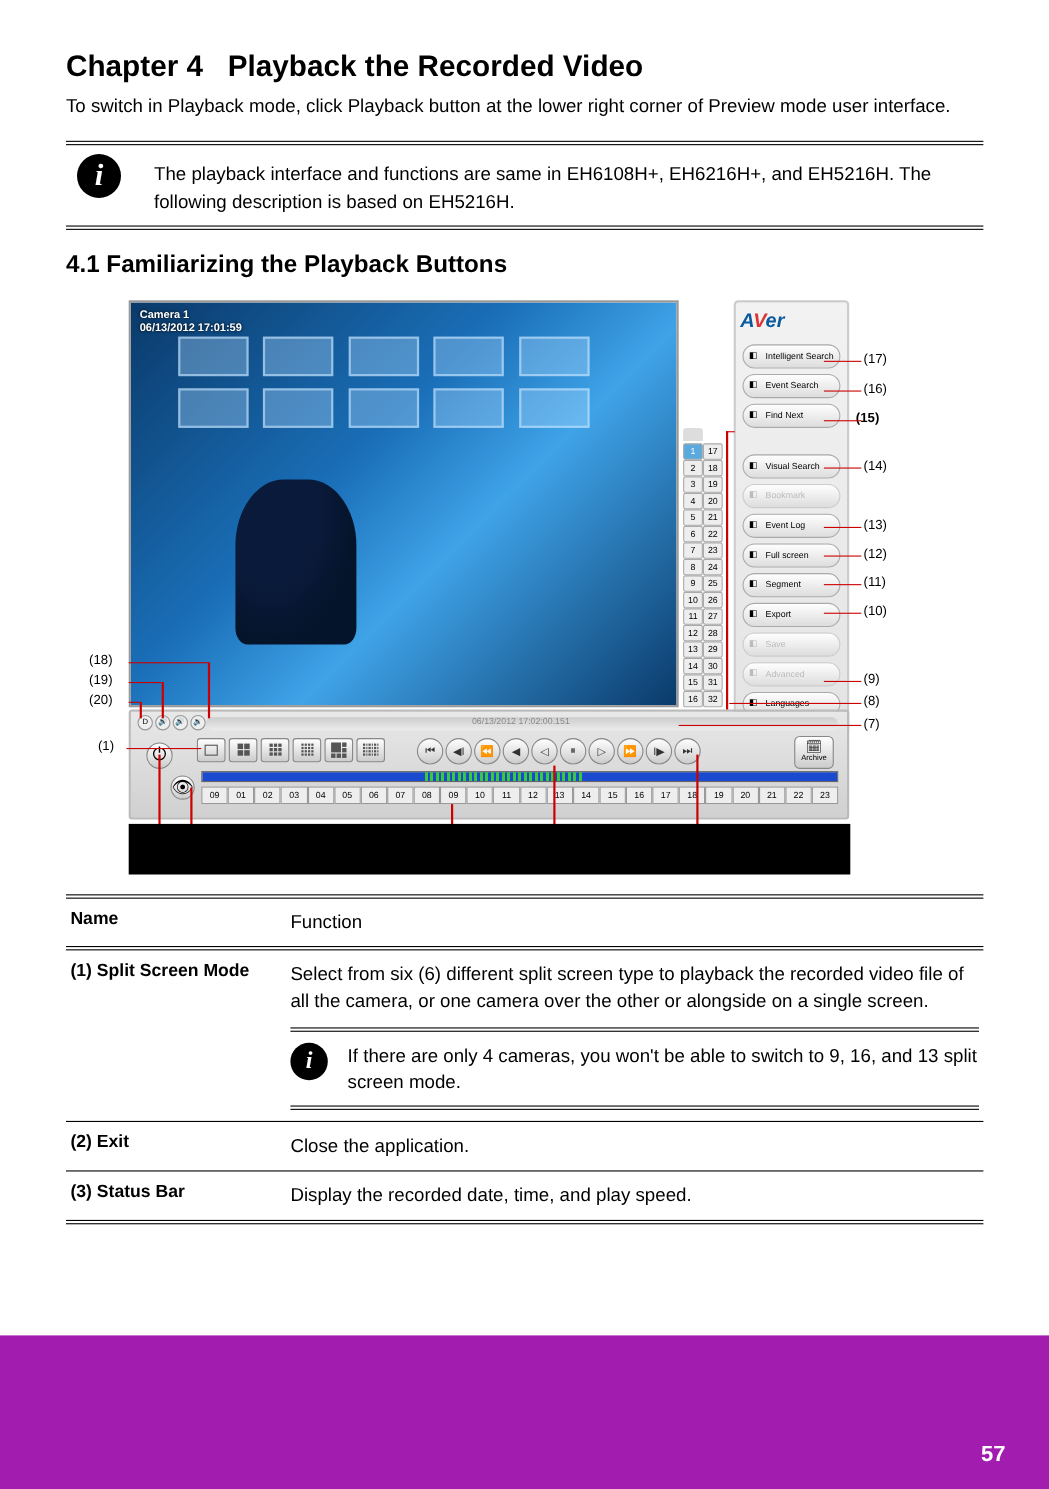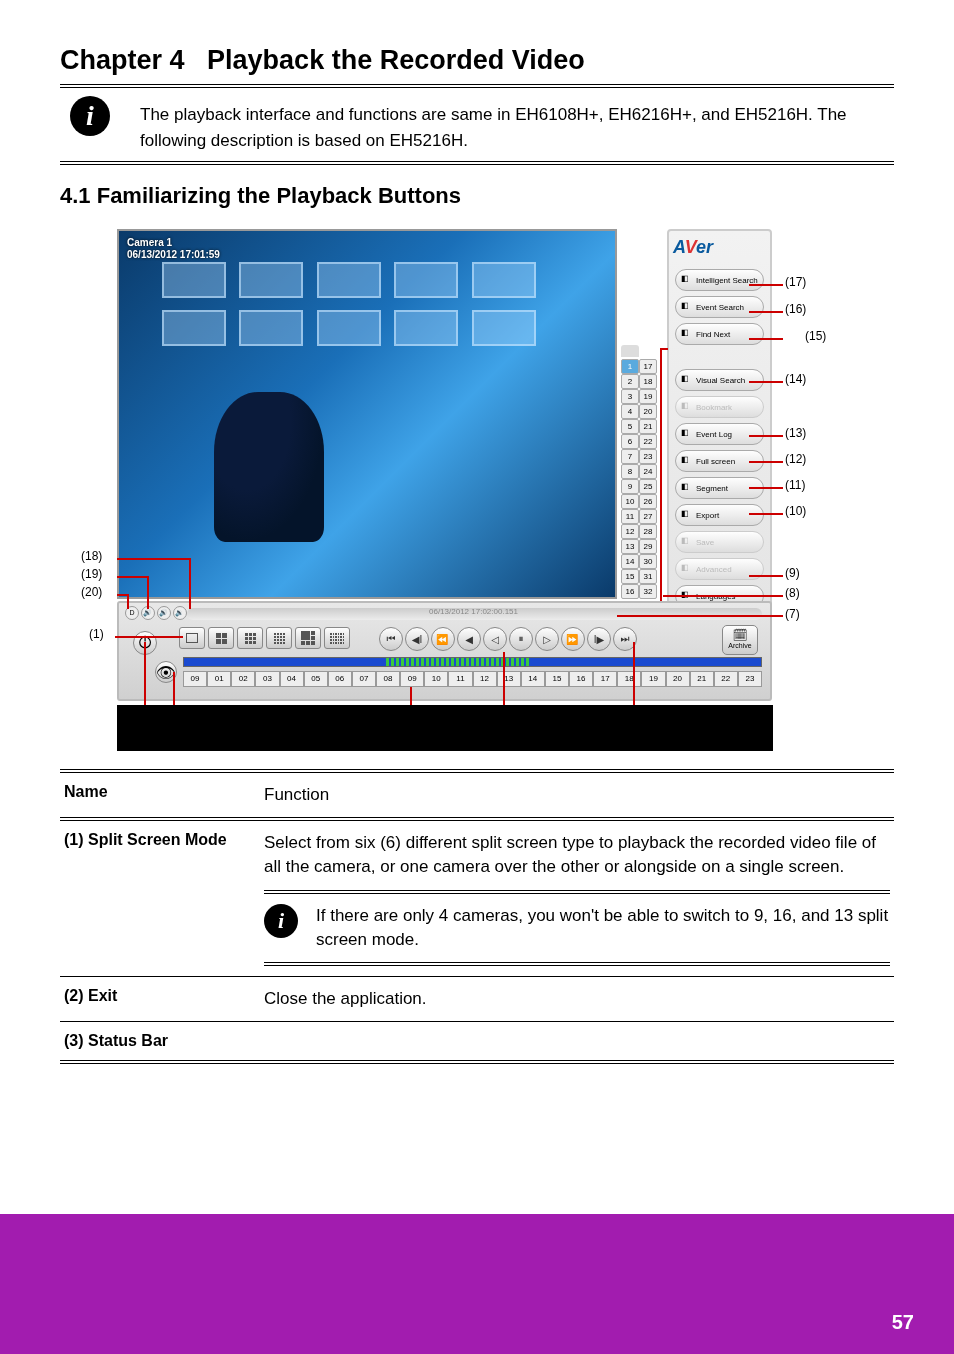--- a/index.html
+++ b/index.html
@@ -71,20 +71,21 @@
   .mon8 { top: 26%; left: 39%; width: 14%; height: 16%; }
   .mon9 { top: 26%; left: 56%; width: 14%; height: 16%; }
   .mon10 { top: 26%; left: 73%; width: 14%; height: 16%; }
   .person { position: absolute; bottom: 55px; left: 95px; width: 110px; height: 150px; background: radial-gradient(ellipse at 30% 20%, #0a1a3a 40%, #04142a 70%); border-radius: 40% 40% 10% 10%; }
 </style>
 </head>
 <body>
 
 <div class="page">
   <div class="section-title"><span>Chapter 4</span>&nbsp;&nbsp;&nbsp;<span>Playback the Recorded Video</span></div>
+  <div class="body-text">To switch in Playback mode, click Playback button at the lower right corner of Preview mode user interface.</div>
   <div class="note-block">
     <div class="note-icon">i</div>
     <div class="note-text">The playback interface and functions are same in EH6108H+, EH6216H+, and EH5216H. The following description is based on EH5216H.</div>
   </div>
   <div class="subsection-title">4.1    Familiarizing the Playback Buttons</div>
 
   <div class="figure-wrap">
 
     <div class="video-area">
       <div class="video-overlay-text">
@@ -392,21 +393,21 @@
     <div class="callout-line-v" style="left:293px; top:458px; height:40px;"></div>
     <div class="callout" style="left:376px; top:498px;">(5)</div>
     <div class="callout-line-v" style="left:386px; top:423px; height:75px;"></div>
     <div class="callout" style="left:506px; top:498px;">(6)</div>
     <div class="callout-line-v" style="left:516px; top:413px; height:85px;"></div>
 
     <div class="callout" style="left:668px; top:46px;">(17)</div>
     <div class="callout-line" style="left:632px; top:55px; width:34px;"></div>
     <div class="callout" style="left:668px; top:73px;">(16)</div>
     <div class="callout-line" style="left:632px; top:82px; width:34px;"></div>
-    <div class="callout" style="left:688px; top:100px;">(15)</div>
+    <div class="callout" style="left:661px; top:100px;font-weight:bold;">(15)</div>
     <div class="callout-line" style="left:632px; top:109px; width:34px;"></div>
     <div class="callout" style="left:668px; top:143px;">(14)</div>
     <div class="callout-line" style="left:632px; top:152px; width:34px;"></div>
     <div class="callout" style="left:668px; top:197px;">(13)</div>
     <div class="callout-line" style="left:632px; top:206px; width:34px;"></div>
     <div class="callout" style="left:668px; top:223px;">(12)</div>
     <div class="callout-line" style="left:632px; top:232px; width:34px;"></div>
     <div class="callout" style="left:668px; top:249px;">(11)</div>
     <div class="callout-line" style="left:632px; top:258px; width:34px;"></div>
     <div class="callout" style="left:668px; top:275px;">(10)</div>
@@ -436,19 +437,20 @@
           <div style="font-size:17px;">If there are only 4 cameras, you won't be able to switch to 9, 16, and 13 split screen mode.</div>
         </div>
       </div>
     </div>
     <div class="table-row">
       <div class="c-name">(2)    Exit</div>
       <div class="c-func">Close the application.</div>
     </div>
     <div class="table-row bot4">
       <div class="c-name">(3)    Status Bar</div>
+      <div class="c-func">Display the recorded date, time, and play speed.</div>
     </div>
   </div>
 
   <div class="footer">
     <div class="page-num">57</div>
   </div>
 </div>
 
 </body></html>

